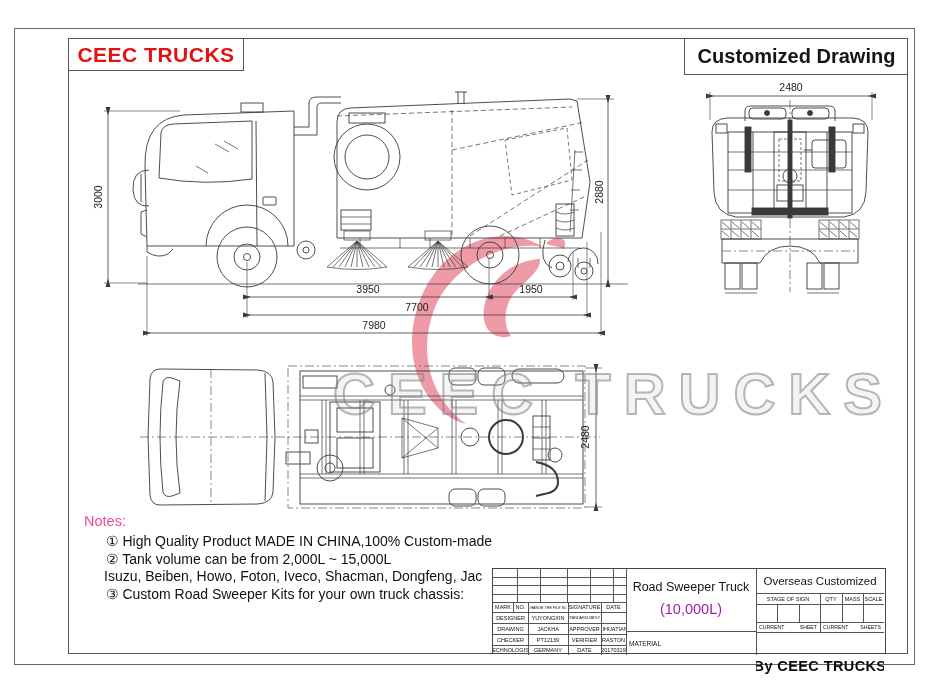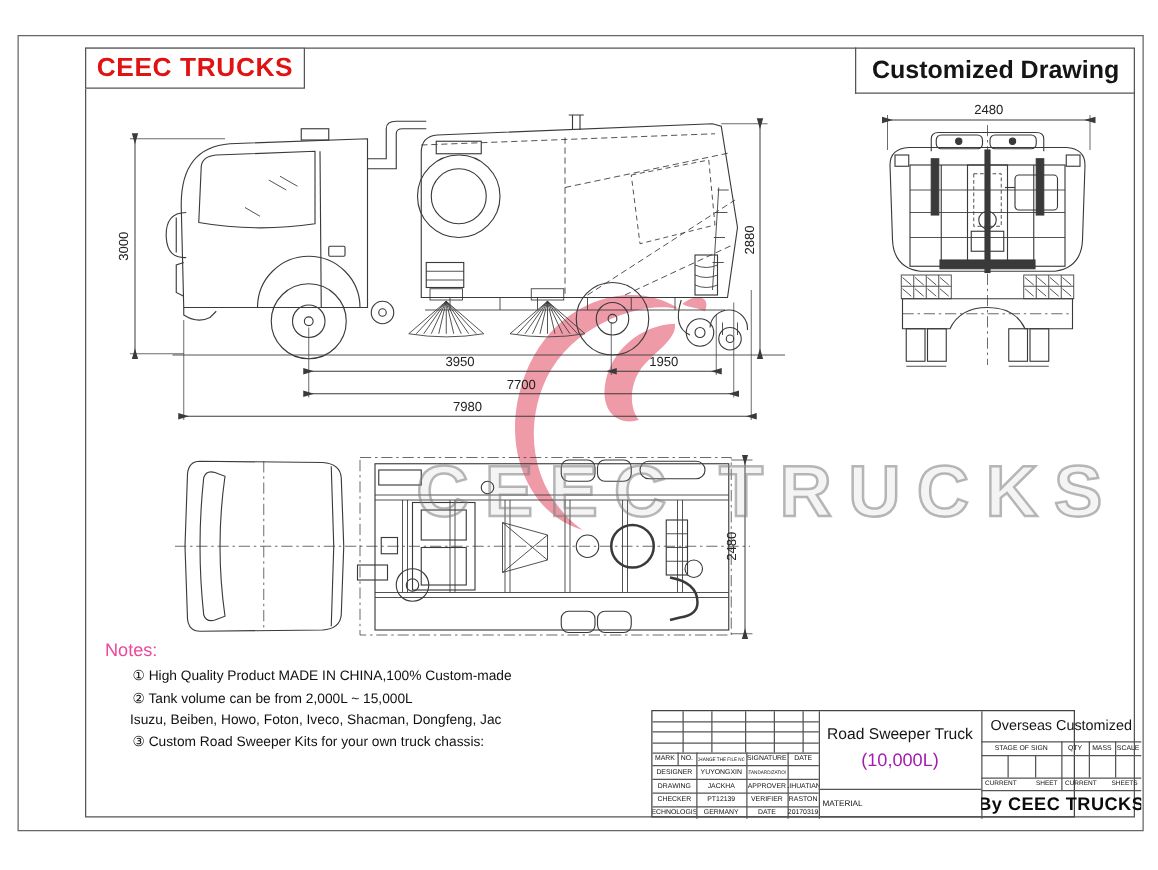--- a/index.html
+++ b/index.html
@@ -18,34 +18,34 @@
   .title-box span{font-weight:bold;font-size:20px;color:#151515;white-space:nowrap;}
   
   .swirl{left:0;top:0;width:926px;height:696px;z-index:1;pointer-events:none;}
   .lineart{left:0;top:0;width:926px;height:696px;z-index:2;pointer-events:none;}
   .gray-wm{left:333px;top:360px;z-index:3;pointer-events:none;font-weight:bold;font-size:58px;
            letter-spacing:13px;white-space:nowrap;color:rgba(150,150,150,0.10);
            -webkit-text-stroke:2px rgba(125,125,125,0.55);}
   
   .notes{left:84px;top:513px;z-index:5;}
   .notes .nh{font-size:14.5px;color:#ec4899;margin-bottom:4px;}
-  .notes .nl{font-size:11px;color:#111;margin-left:22px;line-height:17.5px;white-space:nowrap;}
+  .notes .nl{font-size:14px;color:#111;margin-left:22px;line-height:17.5px;white-space:nowrap;}
   .notes .nl4{margin-left:20px;}
   
-  .tb{left:521px;top:568px;width:339px;height:86px;border:1px solid #444;box-sizing:border-box;z-index:5;background:transparent;}
+  .tb{left:492px;top:568px;width:394px;height:86px;border:1px solid #444;box-sizing:border-box;z-index:5;background:transparent;}
   .tb .ln{position:absolute;background:#555;}
   .cell{position:absolute;display:flex;align-items:center;justify-content:center;overflow:hidden;
         font-size:5.5px;color:#111;white-space:nowrap;}
   .cell.tiny{font-size:4px;transform:scaleX(.92);}
   .cell.left{justify-content:flex-start;padding-left:3px;box-sizing:border-box;}
   .cell.spread{justify-content:space-between;padding:0 3px;box-sizing:border-box;font-size:5.2px;}
   .prod1{font-size:12.5px;color:#151515;}
   .prod2{font-size:14.5px;color:#a21caf;}
   .dept{font-size:11.5px;color:#151515;}
-  .byceec{font-size:14.5px;font-weight:bold;color:#0b0b0b;letter-spacing:.4px;}
+  .byceec{font-size:14.5px;font-weight:bold;color:#0b0b0b;letter-spacing:.4px;margin-top:22px;}
   .material{font-size:6.5px;}
   
   .dimtxt{font-family:"Liberation Sans",sans-serif;font-size:10.5px;fill:#222;stroke:none;}
 </style>
 </head>
 <body>
 
 <div class="page">
 
   <div class="abs outer-frame"></div>

